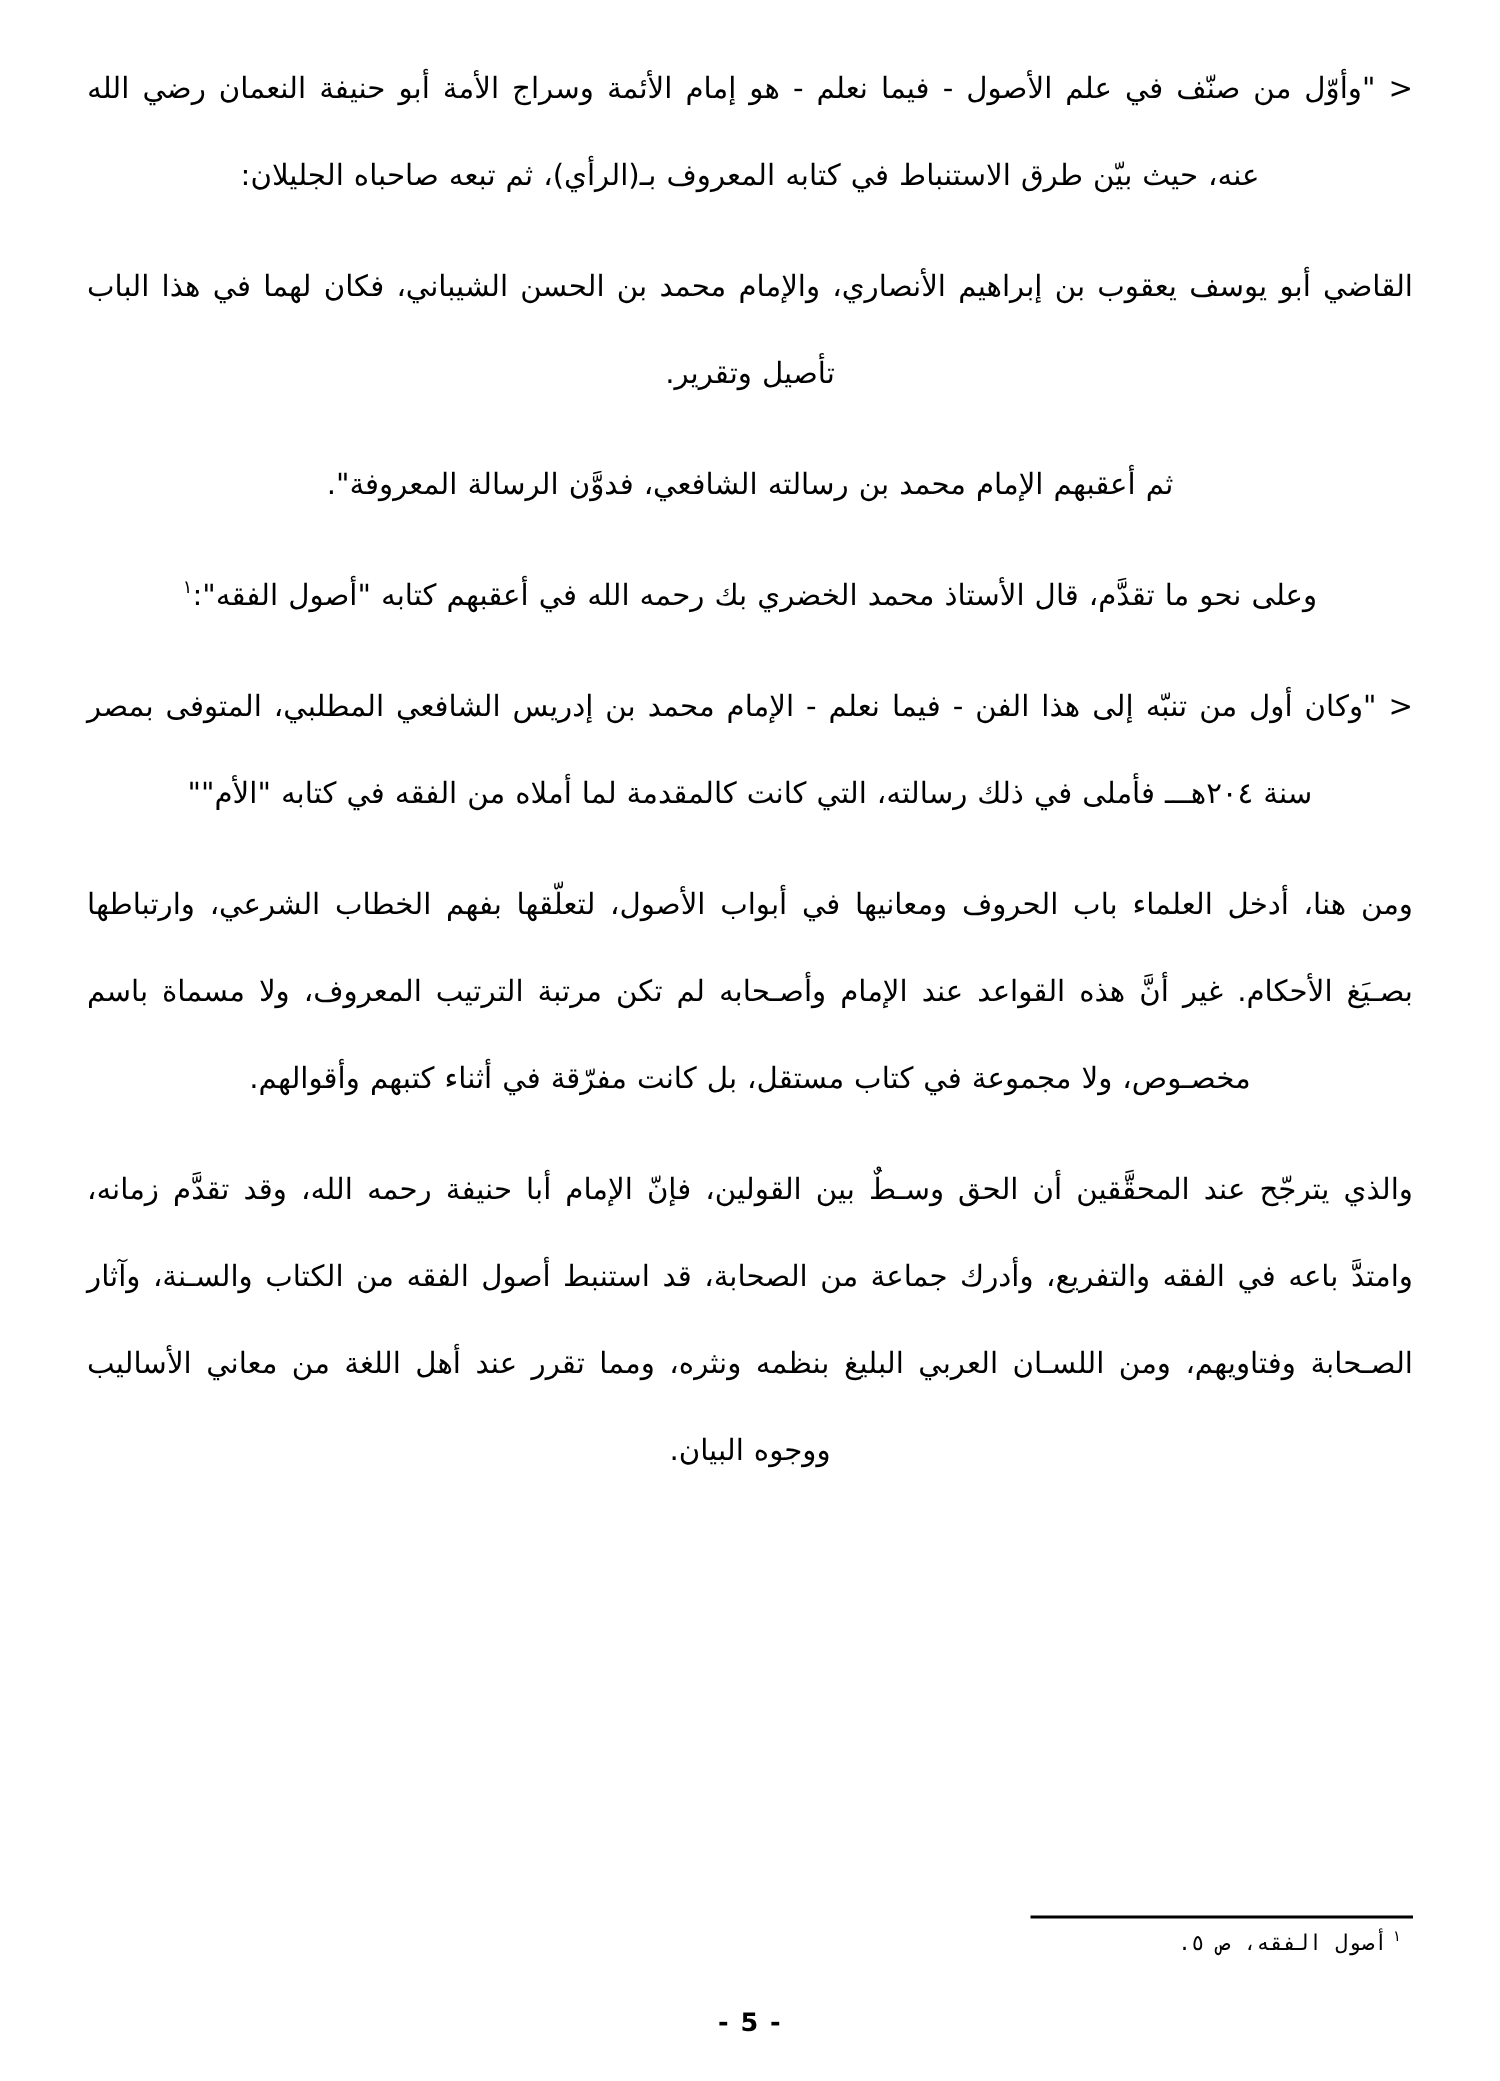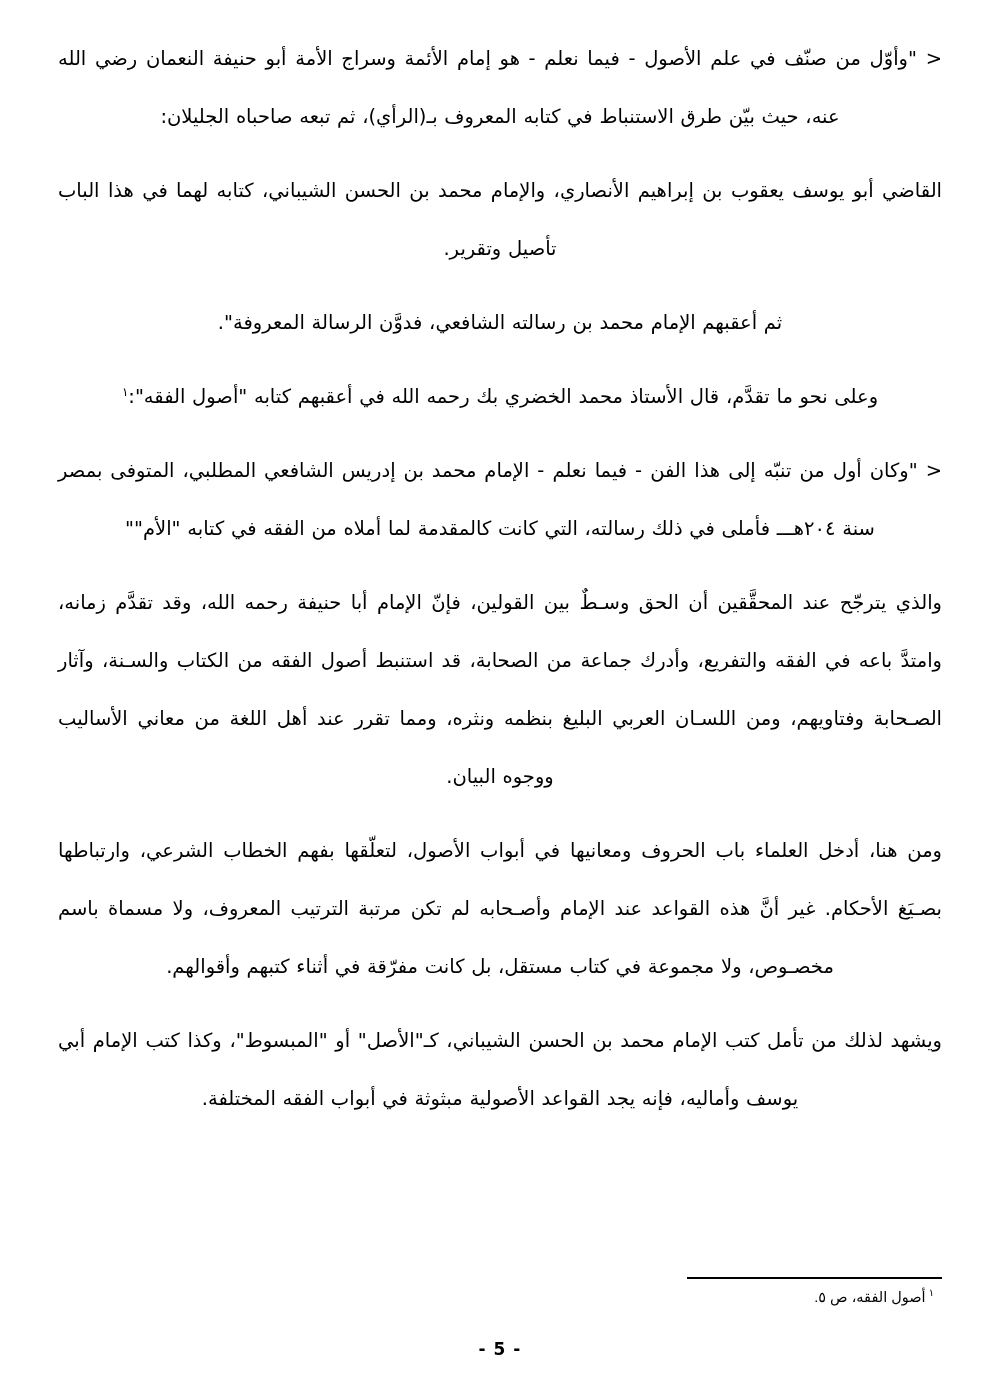--- a/index.html
+++ b/index.html
@@ -63,21 +63,21 @@
     width: 270px;
     direction: rtl;
   }
   .footnote-rule {
     width: 255px;
     height: 0;
     border-top: 2.2px solid #000000;
     margin: 0 0 6px auto;
   }
   .footnote-text {
-    font-family: Liberation Sans, sans-serif;
+    font-family: Liberation Mono, monospace;
     font-size: 14.5px;
     line-height: 24px;
     color: #000000;
     text-align: right;
     padding-right: 8px;
     margin: 0;
   }
   .footnote-text sup {
     font-size: 10px;
     vertical-align: super;
@@ -101,33 +101,32 @@
 </style>
 </head>
 <body>
 
 <div class="page">
 
   <div class="content">
 
     <p class="para blockquote">&lt; "وأوّل من صنّف في علم الأصول - فيما نعلم - هو إمام الأئمة وسراج الأمة أبو حنيفة النعمان رضي الله عنه، حيث بيّن طرق الاستنباط في كتابه المعروف بـ(الرأي)، ثم تبعه صاحباه الجليلان:</p>
 
-    <p class="para blockquote gap-sm">القاضي أبو يوسف يعقوب بن إبراهيم الأنصاري، والإمام محمد بن الحسن الشيباني، كتابه لهما في هذا الباب تأصيل وتقرير.</p>
+    <p class="para blockquote gap-sm">القاضي أبو يوسف يعقوب بن إبراهيم الأنصاري، والإمام محمد بن الحسن الشيباني، فكان لهما في هذا الباب تأصيل وتقرير.</p>
 
     <p class="para blockquote gap-md">ثم أعقبهم الإمام محمد بن رسالته الشافعي، فدوَّن الرسالة المعروفة".</p>
 
     <p class="para gap-md"><span>وعلى نحو ما تقدَّم، قال الأستاذ محمد الخضري بك رحمه الله في أعقبهم كتابه "أصول الفقه":</span><sup class="fn-ref">١</sup></p>
 
     <p class="para blockquote gap-md">&lt; "وكان أول من تنبّه إلى هذا الفن - فيما نعلم - الإمام محمد بن إدريس الشافعي المطلبي، المتوفى بمصر سنة ٢٠٤هـــ فأملى في ذلك رسالته، التي كانت كالمقدمة لما أملاه من الفقه في كتابه "الأم""</p>
 
+    <p class="para gap-lg">ومن هنا، أدخل العلماء باب الحروف ومعانيها في أبواب الأصول، لتعلّقها بفهم الخطاب الشرعي، وارتباطها بصـيَغ الأحكام. غير أنَّ هذه القواعد عند الإمام وأصـحابه لم تكن مرتبة الترتيب المعروف، ولا مسماة باسم مخصـوص، ولا مجموعة في كتاب مستقل، بل كانت مفرّقة في أثناء كتبهم وأقوالهم.</p>
+
     <p class="para gap-lg">والذي يترجّح عند المحقَّقين أن الحق وسـطٌ بين القولين، فإنّ الإمام أبا حنيفة رحمه الله، وقد تقدَّم زمانه، وامتدَّ باعه في الفقه والتفريع، وأدرك جماعة من الصحابة، قد استنبط أصول الفقه من الكتاب والسـنة، وآثار الصـحابة وفتاويهم، ومن اللسـان العربي البليغ بنظمه ونثره، ومما تقرر عند أهل اللغة من معاني الأساليب ووجوه البيان.</p>
 
-    <p class="para gap-lg">ومن هنا، أدخل العلماء باب الحروف ومعانيها في أبواب الأصول، لتعلّقها بفهم الخطاب الشرعي، وارتباطها بصـيَغ الأحكام. غير أنَّ هذه القواعد عند الإمام وأصـحابه لم تكن مرتبة الترتيب المعروف، ولا مسماة باسم مخصـوص، ولا مجموعة في كتاب مستقل، بل كانت مفرّقة في أثناء كتبهم وأقوالهم.</p>
-
-    <p class="para gap-lg">ويشهد لذلك من تأمل كتب الإمام محمد بن الحسن الشيباني، كـ"الأصل" أو "المبسوط"، وكذا كتب الإمام أبي يوسف وأماليه، فإنه يجد القواعد الأصولية مبثوثة في أبواب الفقه المختلفة.</p>
 
   </div>
 
   <div class="footnote-block">
     <div class="footnote-rule"></div>
     <p class="footnote-text"><sup>١</sup><span>أصول الفقه، ص ٥.</span></p>
   </div>
 
   <div class="page-number">- 5 -</div>
 

